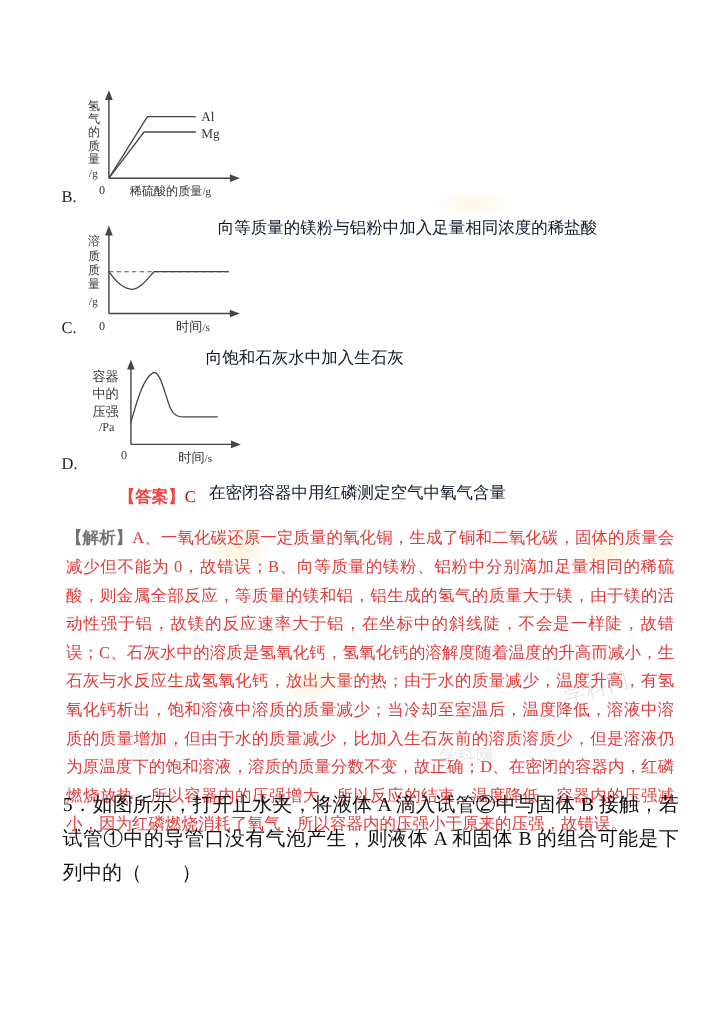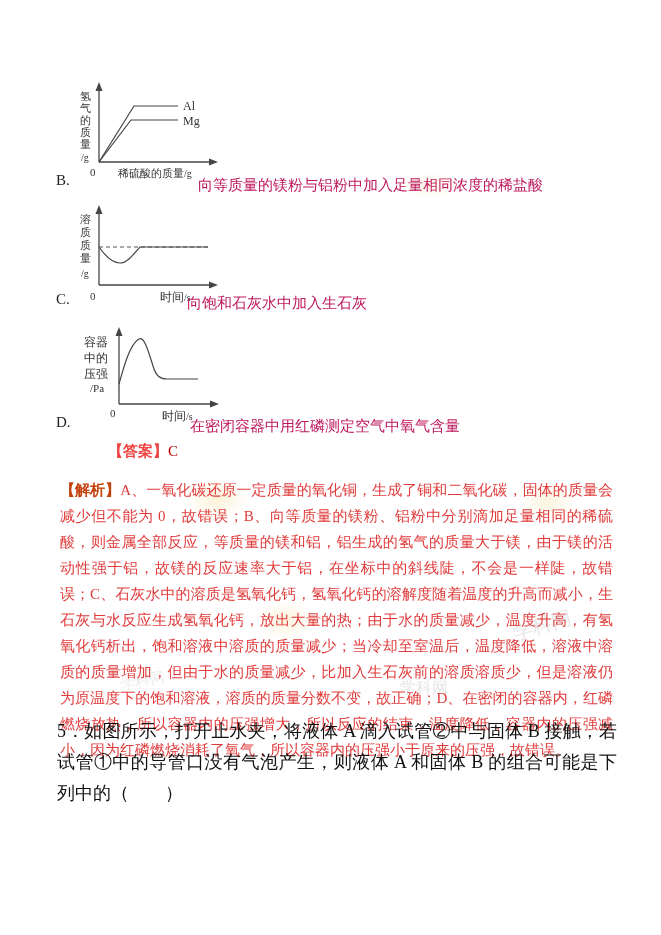--- a/index.html
+++ b/index.html
@@ -1,26 +1,26 @@
 <!DOCTYPE html>
 <html><head>
 <meta charset="utf-8">
 <style>
   html,body{margin:0;padding:0;background:#ffffff;}
   .page{position:relative;width:661px;height:935px;background:#ffffff;overflow:hidden;
         font-family:"Liberation Serif","DejaVu Serif",serif;color:#1f1f1f;}
   .abs{position:absolute;}
   .opt-letter{font-size:15px;color:#1f1f1f;}
-  .caption{font-size:15px;color:#be185d;white-space:nowrap;}
+  .caption{font-size:15px;color:#0f172a;white-space:nowrap;margin-top:22px;}
   .graph-svg text{font-family:"Liberation Serif","DejaVu Serif",serif;fill:#333;}
   .answer-line{font-size:15px;}
   .answer-label{font-weight:bold;color:#ef4444;margin-left:48px;}
   .answer-value{color:#c00000;}
   .analysis{width:553px;font-size:15px;line-height:26px;text-align:justify;color:#e13a3a;}
-  .analysis-label{font-weight:bold;color:#c2410c;}
+  .analysis-label{font-weight:bold;color:#737373;}
   .question{width:560px;font-size:18px;line-height:31px;text-align:justify;color:#111;}
   .wm-text{color:#c8c8c8;opacity:.45;font-size:20px;white-space:nowrap;pointer-events:none;}
   .wm-blob{border-radius:50%;background:radial-gradient(closest-side,#f3d98f,rgba(243,217,143,0));
            pointer-events:none;}
 </style>
 </head>
 <body>
 
 <div class="page">
 

